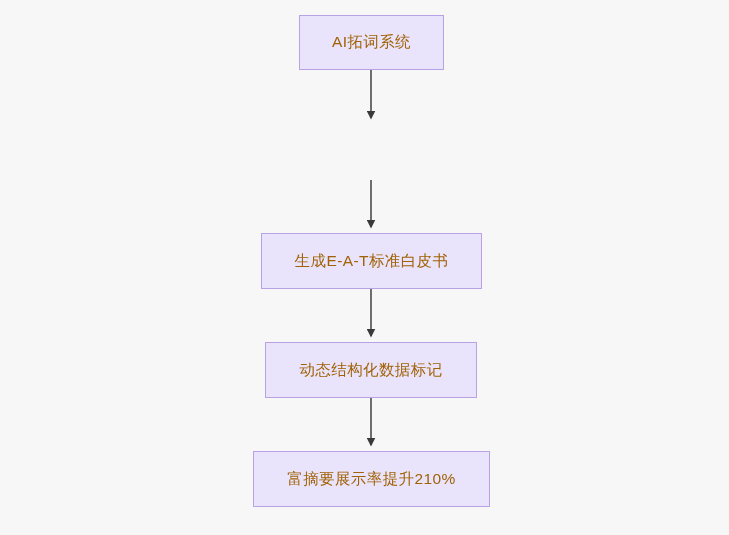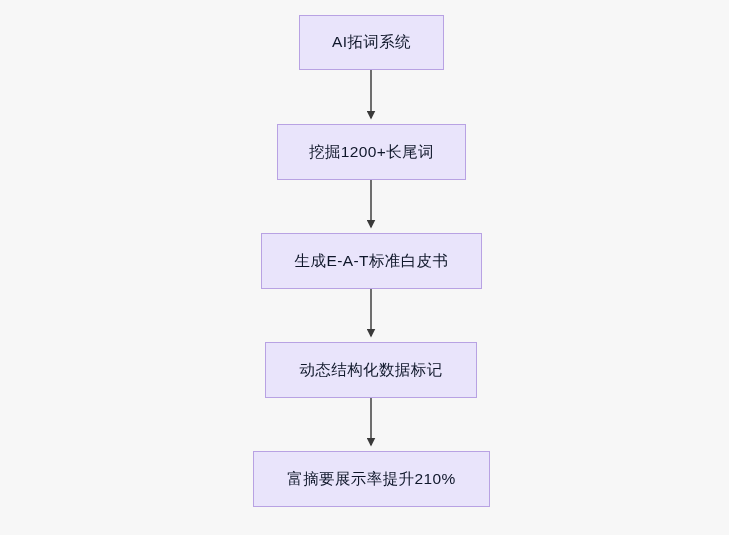--- a/index.html
+++ b/index.html
@@ -21,21 +21,21 @@
   }
 
   .flow-node {
     position: absolute;
     box-sizing: border-box;
     background: #e9e4fb;
     border: 1.6px solid #b8a2e3;
     display: flex;
     align-items: center;
     justify-content: center;
-    color: #0f172a;
+    color: #a16207;
     font-size: 15.5px;
     letter-spacing: 0.4px;
     line-height: 1.2;
     white-space: nowrap;
   }
 
   .node-label {
     display: block;
   }
 
@@ -62,23 +62,20 @@
     <line x1="371" y1="70" x2="371" y2="118" stroke="#6e6e6e" stroke-width="2" marker-end="url(#arrowhead)"></line>
     <line x1="371" y1="180" x2="371" y2="227" stroke="#6e6e6e" stroke-width="2" marker-end="url(#arrowhead)"></line>
     <line x1="371" y1="289" x2="371" y2="336" stroke="#6e6e6e" stroke-width="2" marker-end="url(#arrowhead)"></line>
     <line x1="371" y1="398" x2="371" y2="445" stroke="#6e6e6e" stroke-width="2" marker-end="url(#arrowhead)"></line>
   </svg>
 
   <div class="flow-node" style="left:299px; top:15px; width:145px; height:55px;">
     <span class="node-label">AI拓词系统</span>
   </div>
 
-  <div class="flow-node" style="left:277px; top:124px; width:189px; height:56px;">
-    <span class="node-label">挖掘1200+长尾词</span>
-  </div>
 
   <div class="flow-node" style="left:261px; top:233px; width:221px; height:56px;">
     <span class="node-label">生成E-A-T标准白皮书</span>
   </div>
 
   <div class="flow-node" style="left:265px; top:342px; width:212px; height:56px;">
     <span class="node-label">动态结构化数据标记</span>
   </div>
 
   <div class="flow-node" style="left:253px; top:451px; width:237px; height:56px;text-align:center;">

